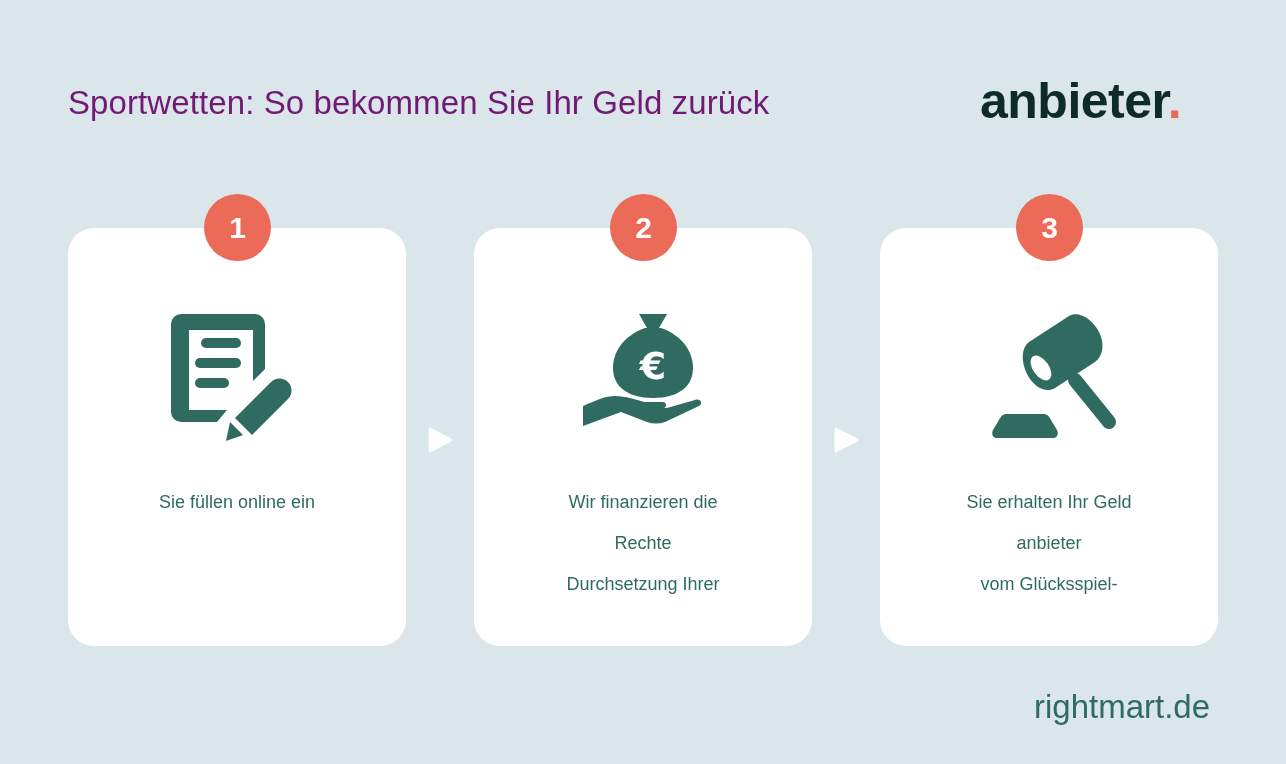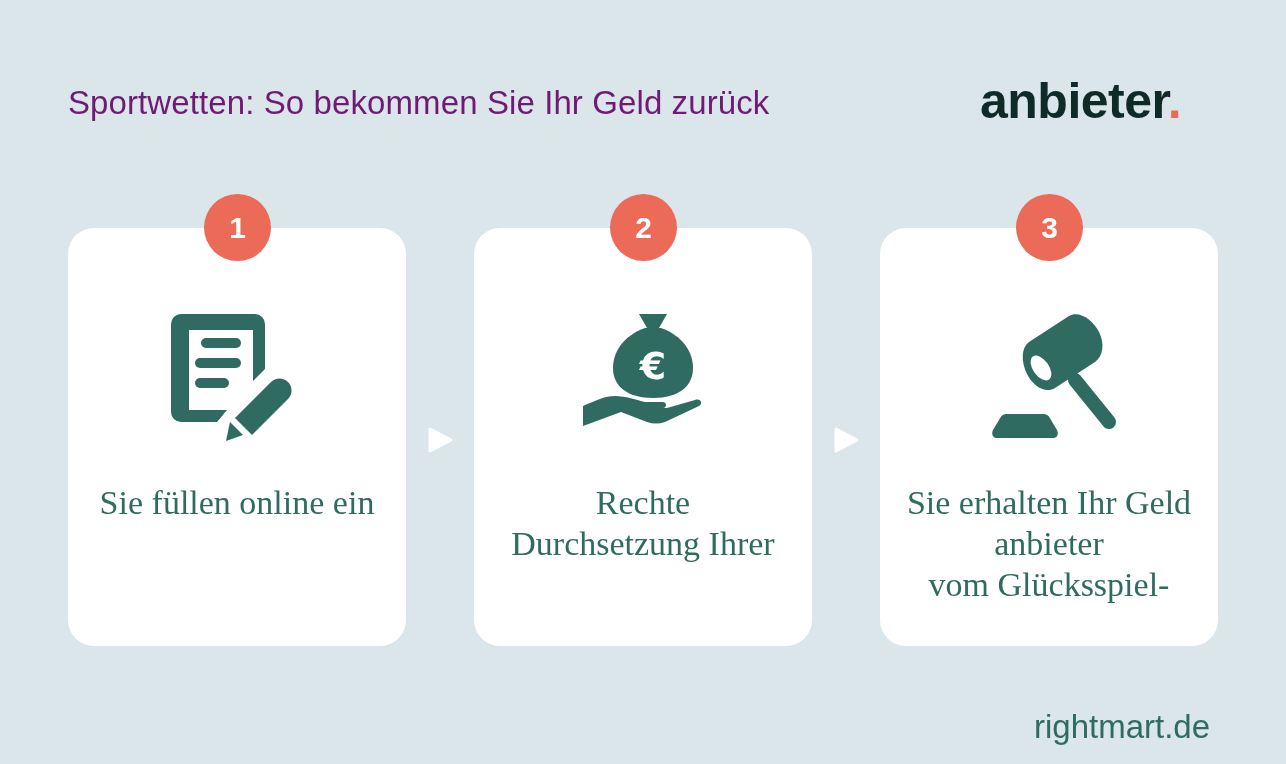--- a/index.html
+++ b/index.html
@@ -27,26 +27,26 @@
   .badge {
     position: absolute; top: -34px; left: 136px;
     width: 67px; height: 67px; border-radius: 50%;
     background: #ec6a58; color: #fff;
     font-weight: bold; font-size: 30px;
     display: flex; align-items: center; justify-content: center;
   }
   .icon { position: absolute; left: 99px; top: 78px; width: 140px; height: 140px; }
   .card-text {
     position: absolute; top: 254px; left: 20px; right: 20px;
-    text-align: center; color: #2f6b60; font-size: 34px; line-height: 41px; font-family: Liberation Serif, serif;
+    text-align: center; color: #2f6b60; font-size: 18px; line-height: 41px;
   }
   .arrow { position: absolute; top: 426px; width: 28px; height: 28px; }
   .footer {
     position: absolute; left: 1034px; top: 688px;
-    font-size: 33px; color: #2f6b60; white-space: nowrap; margin-top: 20px;
+    font-size: 33px; color: #2f6b60; white-space: nowrap;
   }
 </style>
 </head>
 <body>
 
 <div class="title">Sportwetten: So bekommen Sie Ihr Geld zurück</div>
 
 <div class="logo"><span>anbieter</span><span class="dot">.</span></div>
 
 <div class="card" style="left:68px;">
@@ -70,20 +70,21 @@
 
 <div class="card" style="left:474px;">
   <div class="badge">2</div>
   <svg class="icon" viewBox="0 0 140 140">
     <path d="M66 8 h28 l-8 14 h-12z" fill="#2f6b60"></path>
     <path d="M72 22 h16 c22 8 32 24 32 40 c0 18 -14 30 -40 30 c-26 0 -40 -12 -40 -30 c0 -16 10 -32 32 -40z" fill="#2f6b60"></path>
     <text x="80" y="73" text-anchor="middle" font-family="DejaVu Sans, sans-serif" font-weight="bold" font-size="38" fill="#ffffff">€</text>
     <path d="M10 100 c14 -6 22 -10 32 -10 c10 0 22 4 30 6 h18 c4 0 4 6 0 6 h-26 h30 l28 -8 c6 -2 8 4 4 6 l-34 16 c-6 2 -12 2 -18 0 l-26 -10 l-38 14z" fill="#2f6b60"></path>
   </svg>
   <div class="card-text">
+    <div>Wir finanzieren die</div>
     <div>Rechte</div>
     <div>Durchsetzung Ihrer</div>
   </div>
 </div>
 
 <svg class="arrow" style="left:832px;" viewBox="0 0 28 28">
   <path d="M4 3 L25 14 L4 25z" fill="#ffffff" stroke="#ffffff" stroke-width="3" stroke-linejoin="round"></path>
 </svg>
 
 <div class="card" style="left:880px;">

